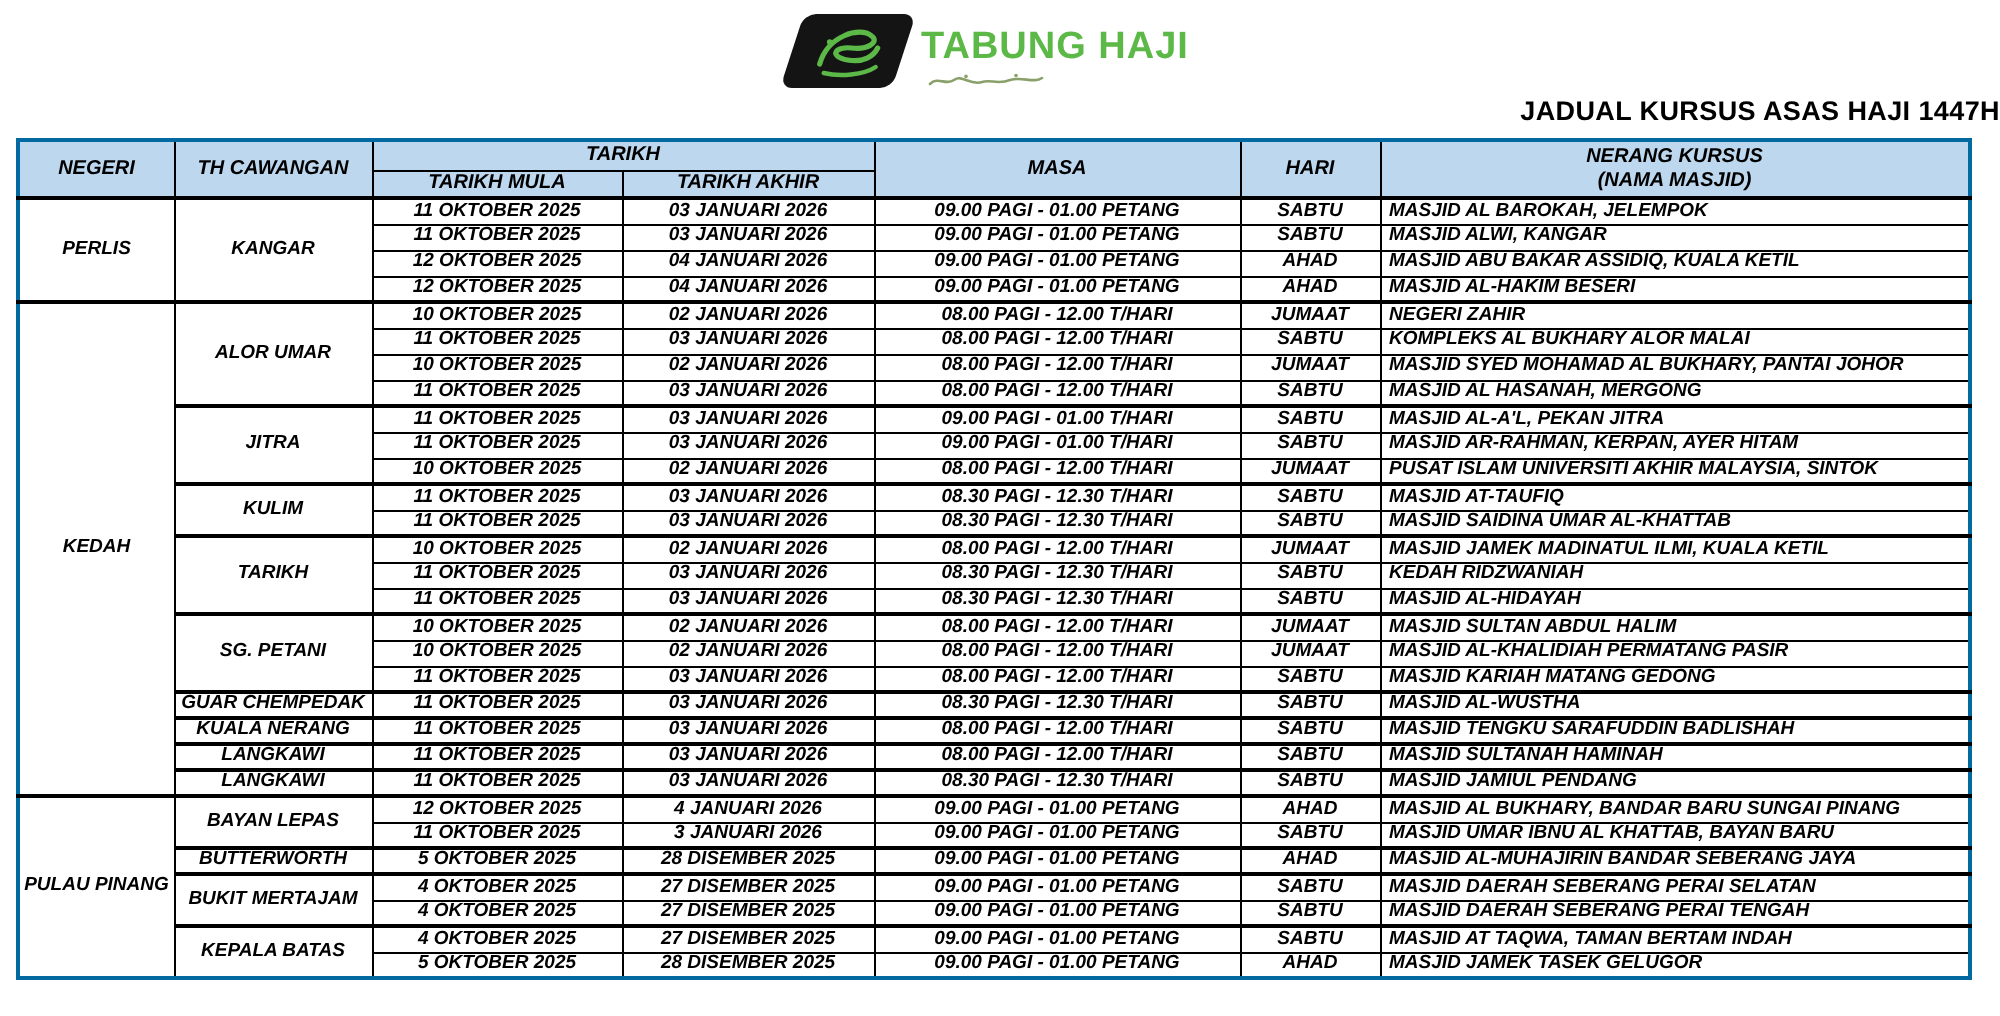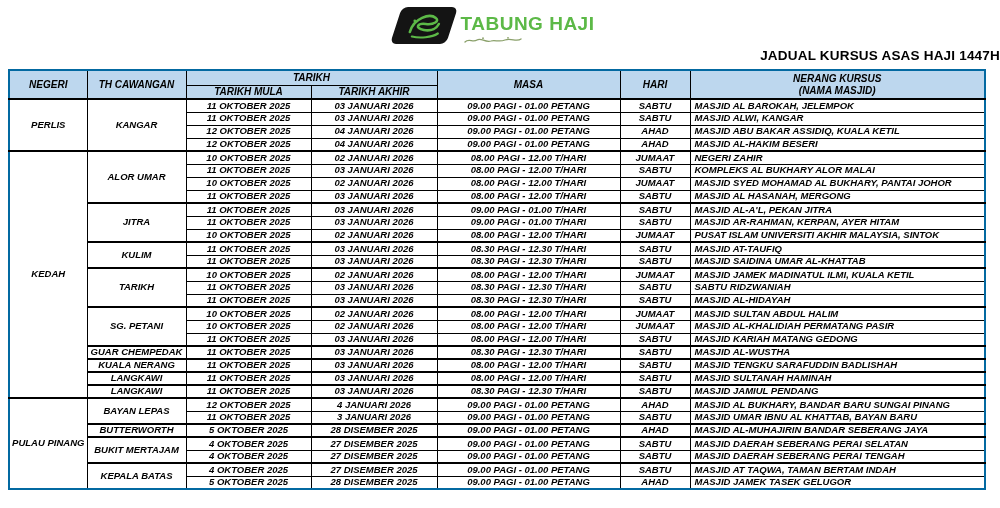--- a/index.html
+++ b/index.html
@@ -238,21 +238,21 @@
         <td class="c-akhir">02 JANUARI 2026</td>
         <td class="c-masa">08.00 PAGI - 12.00 T/HARI</td>
         <td class="c-hari">JUMAAT</td>
         <td class="c-tempat">MASJID JAMEK MADINATUL ILMI, KUALA KETIL</td>
       </tr>
       <tr>
         <td class="c-mula">11 OKTOBER 2025</td>
         <td class="c-akhir">03 JANUARI 2026</td>
         <td class="c-masa">08.30 PAGI - 12.30 T/HARI</td>
         <td class="c-hari">SABTU</td>
-        <td class="c-tempat">SABTU RIDZWANIAH</td>
+        <td class="c-tempat">KEDAH RIDZWANIAH</td>
       </tr>
       <tr>
         <td class="c-mula">11 OKTOBER 2025</td>
         <td class="c-akhir">03 JANUARI 2026</td>
         <td class="c-masa">08.30 PAGI - 12.30 T/HARI</td>
         <td class="c-hari">SABTU</td>
         <td class="c-tempat">MASJID AL-HIDAYAH</td>
       </tr>
       <tr class="branch-start">
         <td rowspan="3" class="c-cawangan">SG. PETANI</td>

